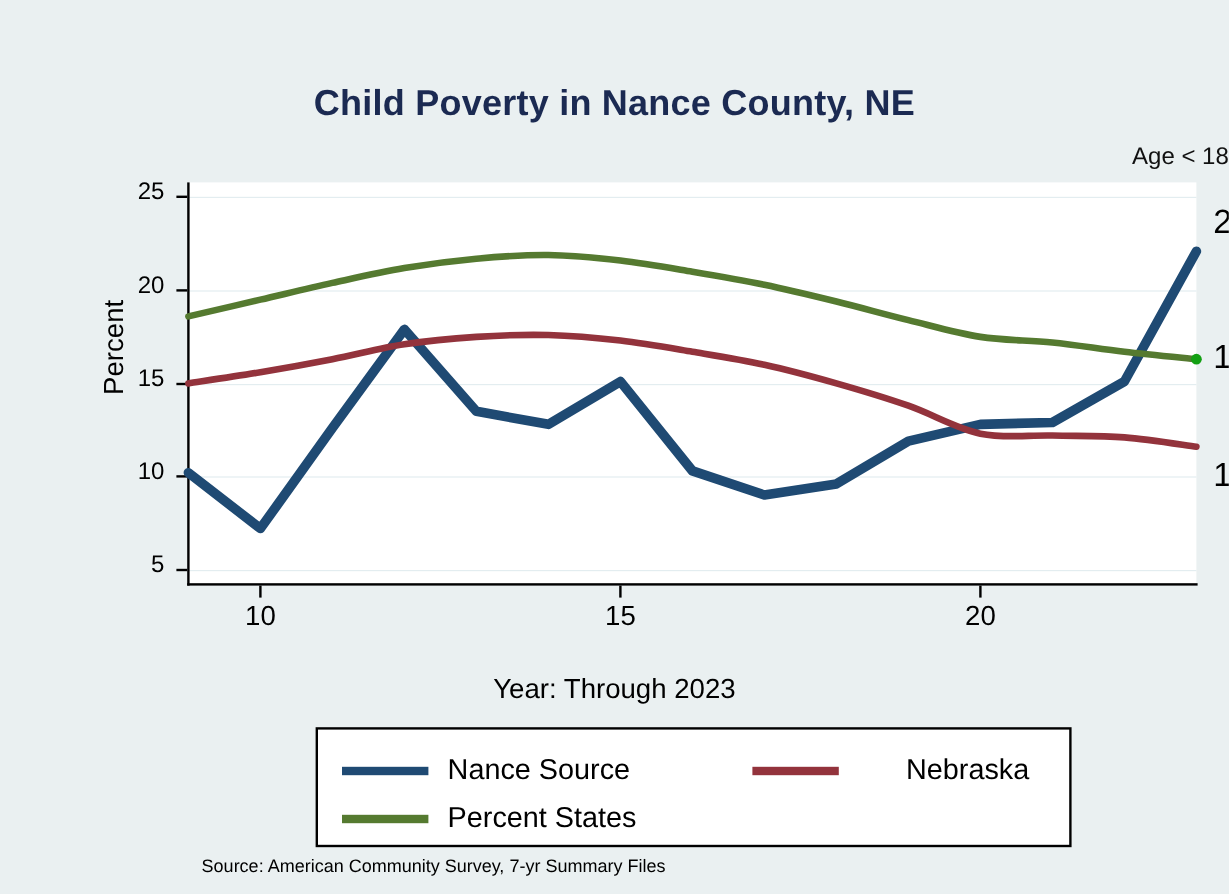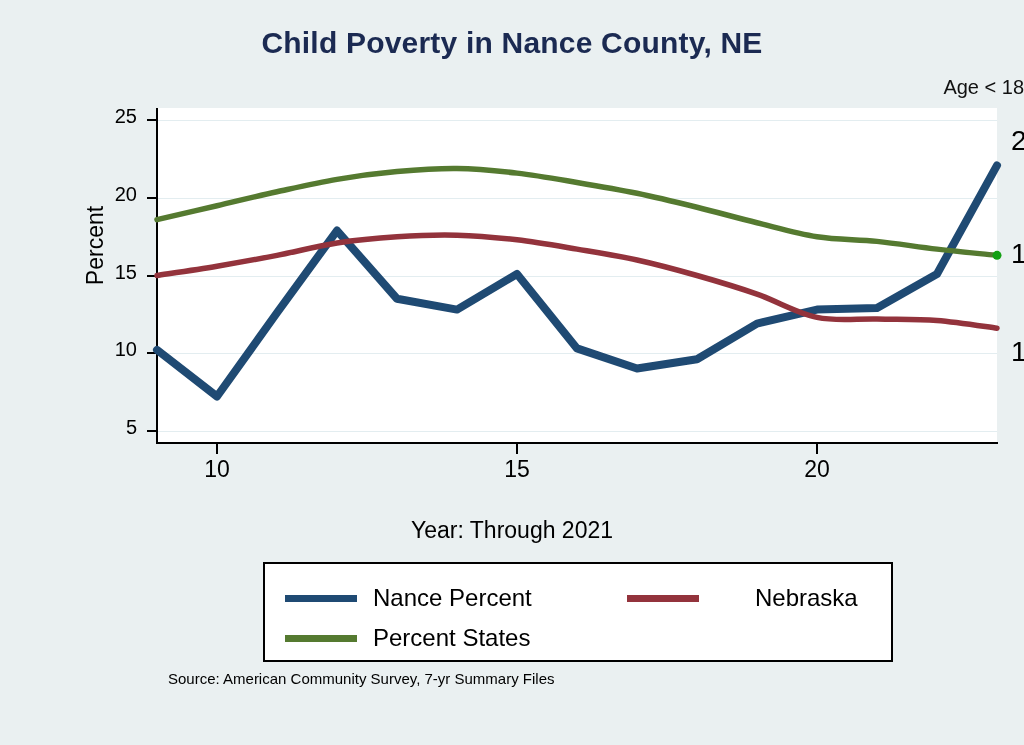--- a/index.html
+++ b/index.html
@@ -4,21 +4,21 @@
 <title>Child Poverty in Nance County, NE</title>
 <style>
   html,body{margin:0;padding:0;}
   body{
     width:1024px;height:745px;
     background:#eaf0f1;
     font-family:"Liberation Sans", sans-serif;
     overflow:hidden;
     position:relative;
   }
-  #chart-root{position:absolute;inset:0;}
+  #chart-root{position:absolute;inset:0;margin-top:44px;}
 
   
   .title{
     position:absolute;left:0;right:0;top:26px;
     text-align:center;
     font-size:30px;font-weight:bold;
     color:#1b2a52;
     letter-spacing:.2px;
   }
   .subtitle{
@@ -153,26 +153,26 @@
       <circle cx="840" cy="147.33796296296296" r="4.5" fill="#13a013"></circle>
     </svg>
 
   <div id="end-labels">
       <div class="end-label" style="left: 1011px; top: 125.384px;">22.1</div>
       <div class="end-label" style="left: 1011px; top: 336.231px;">11.6</div>
       <div class="end-label" style="left: 1011px; top: 238.338px;">16.3</div>
     </div>
 
   <div class="ylabel">Percent</div>
-  <div class="xlabel">Year: Through 2021</div>
+  <div class="xlabel">Year: Through 2023</div>
 
   <div class="legend">
     <div class="legend-row" style="left:20px;top:20px;">
       <span class="legend-swatch" style="background: rgb(31, 74, 115);"></span>
-      <span class="legend-text">Nance Percent</span>
+      <span class="legend-text">Nance Source</span>
     </div>
     <div class="legend-row" style="left:362px;top:20px;gap:40px;">
       <span class="legend-swatch" style="background: rgb(147, 51, 60);"></span>
       <span class="legend-text">Nebraska</span>
     </div>
     <div class="legend-row" style="left:20px;top:60px;">
       <span class="legend-swatch" style="background: rgb(85, 122, 48);"></span>
       <span class="legend-text">Percent States</span>
     </div>
   </div>

